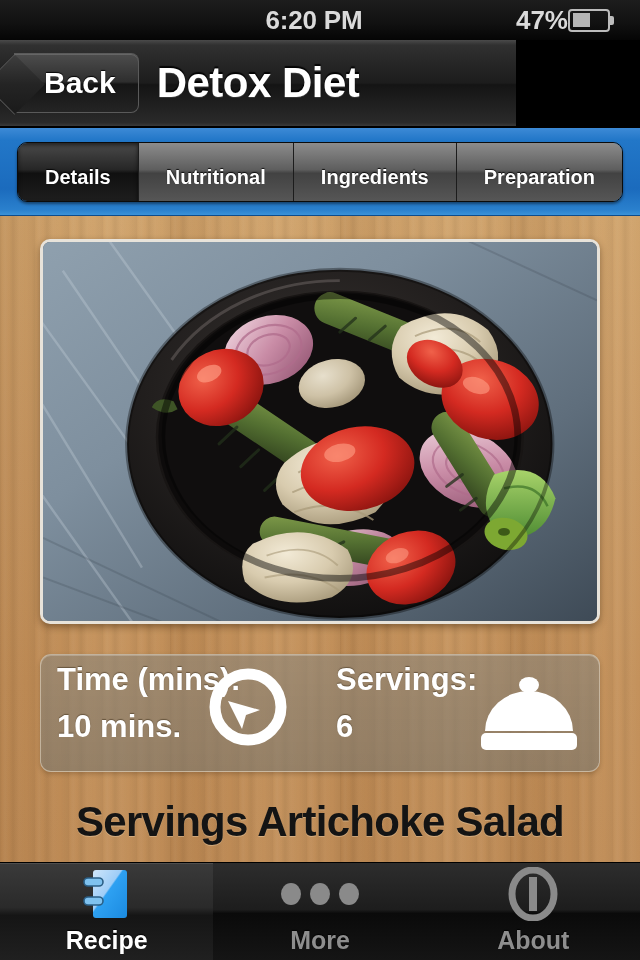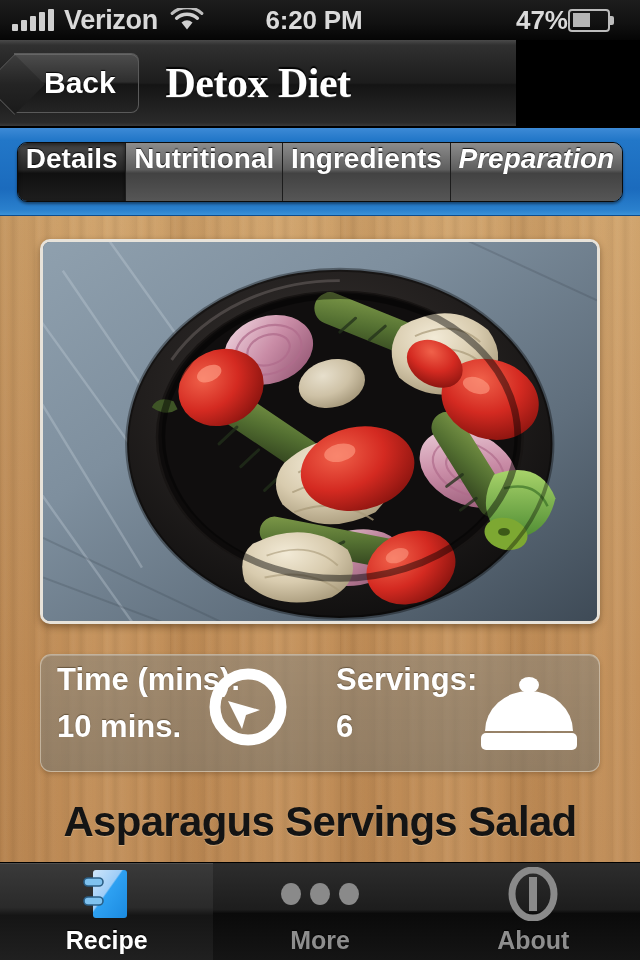--- a/index.html
+++ b/index.html
@@ -54,21 +54,20 @@
     position:relative; height:88px; width:516px;
     background:linear-gradient(to bottom,#4a4a4a 0%,#303030 6%,#1c1c1c 50%,#141414 52%,#2a2a2a 96%,#3a3a3a 100%);
     border-bottom:2px solid #000;
     display:flex; align-items:center;
   }
   .nav-title {
     position:absolute; left:0; right:0; text-align:center;
     font-size:42px; font-weight:bold; color:#fff;
     text-shadow:0 -2px 1px rgba(0,0,0,0.9), 0 1px 0 rgba(255,255,255,0.12);
     letter-spacing:-0.5px;
-    font-family:Liberation Serif, serif;
   }
   .back-btn {
     position:relative; margin-left:14px; height:60px;
     display:flex; align-items:center;
     padding:0 22px 0 30px;
     background:linear-gradient(to bottom,#4d4d4d 0%,#2e2e2e 48%,#151515 52%,#242424 100%);
     border:1.5px solid #5a5a5a; border-left:none;
     border-radius:0 8px 8px 0;
     color:#fff; font-size:30px; font-weight:bold;
     text-shadow:0 -1px 1px rgba(0,0,0,0.9);
@@ -91,28 +90,28 @@
     display:flex; align-items:center; justify-content:center;
     border-bottom:1px solid #0d4c8c;
   }
   .segmented {
     display:flex; width:606px; height:60px;
     border-radius:10px; overflow:hidden;
     border:1.5px solid #0b0b0b;
     box-shadow:0 2px 3px rgba(0,0,0,0.45), inset 0 1px 0 rgba(255,255,255,0.18);
   }
   .seg {
-    flex:1 1 auto; display:flex; align-items:flex-start; justify-content:center;
-    font-size:28px; font-weight:bold; color:#fff;
+    flex:1 1 auto; display:flex; align-items:flex-end; justify-content:center;
+    font-size:20px; font-weight:bold; color:#fff;
     text-shadow:0 -1px 1px rgba(0,0,0,0.85);
     background:linear-gradient(to bottom,#8c8c8c 0%,#5e5e5e 46%,#424242 52%,#565656 100%);
     border-right:1.5px solid #1c1c1c;
-    white-space:nowrap; padding:0 6px;
-  }
-  .seg:last-child { border-right:none;font-style:italic; }
+    white-space:nowrap; padding:12px 6px;
+  }
+  .seg:last-child { border-right:none; }
   .seg.active {
     background:linear-gradient(to bottom,#4a4a4a 0%,#262626 46%,#101010 52%,#1e1e1e 100%);
     box-shadow:inset 0 2px 4px rgba(0,0,0,0.6);
   }
 
   
   .content {
     position:relative; width:640px; height:646px;
     background-color:#c6975f;
     background-image:
@@ -187,37 +186,20 @@
   .tab.active .tab-label { color:#fff; }
   .dots { display:flex; gap:9px; align-items:center; }
   .dots i { width:20px; height:22px; border-radius:50%; background:#8a8a8a; display:block; }
 </style>
 </head>
 <body>
 
 <div id="app">
 
   <div class="statusbar">
-    <div class="sb-left">
-      <span class="signal">
-        <i></i>
-          <i></i>
-          <i></i>
-          <i></i>
-          <i></i>
-      </span>
-      <span class="carrier">Verizon</span>
-      <span class="wifi">
-        <svg viewBox="0 0 34 24" width="34" height="24">
-          <path d="M17 21.5 L11.5 14.4 A9.2 9.2 0 0 1 22.5 14.4 Z" fill="#cfcfcf"></path>
-          <path d="M6.6 10.2 A15.5 15.5 0 0 1 27.4 10.2" stroke="#cfcfcf" stroke-width="3.4" fill="none" stroke-linecap="round"></path>
-          <path d="M2.2 5.4 A22 22 0 0 1 31.8 5.4" stroke="#cfcfcf" stroke-width="3.2" fill="none" stroke-linecap="round" opacity="0.9"></path>
-        </svg>
-      </span>
-    </div>
     <div class="sb-center">6:20 PM</div>
     <div class="sb-right">
       <span class="batt-pct">47%</span>
       <span class="battery">
         <span class="batt-body"></span>
         <span class="batt-fill"></span>
         <span class="batt-nub"></span>
       </span>
     </div>
   </div>
@@ -403,21 +385,21 @@
         <span class="info-icon">
           <svg width="104" height="80" viewBox="0 0 104 80">
             <ellipse cx="52" cy="12" rx="10" ry="8" fill="#ffffff"></ellipse>
             <path d="M8 58 A44 40 0 0 1 96 58 Z" fill="#ffffff"></path>
             <rect x="4" y="60" width="96" height="17" rx="5" fill="#ffffff"></rect>
           </svg>
         </span>
       </div>
     </div>
 
-    <div class="recipe-title">Asparagus Servings Salad</div>
+    <div class="recipe-title">Servings Artichoke Salad</div>
   </div>
 
   <div class="tabbar">
     <div class="tab active">
       <span class="tab-icon">
         <svg width="54" height="54" viewBox="0 0 54 54">
           <defs>
             <linearGradient id="bookg" x1="0" y1="0" x2="1" y2="1">
               <stop offset="0%" stop-color="#cfe6fb"></stop>
               <stop offset="42%" stop-color="#9ecdf7"></stop>

